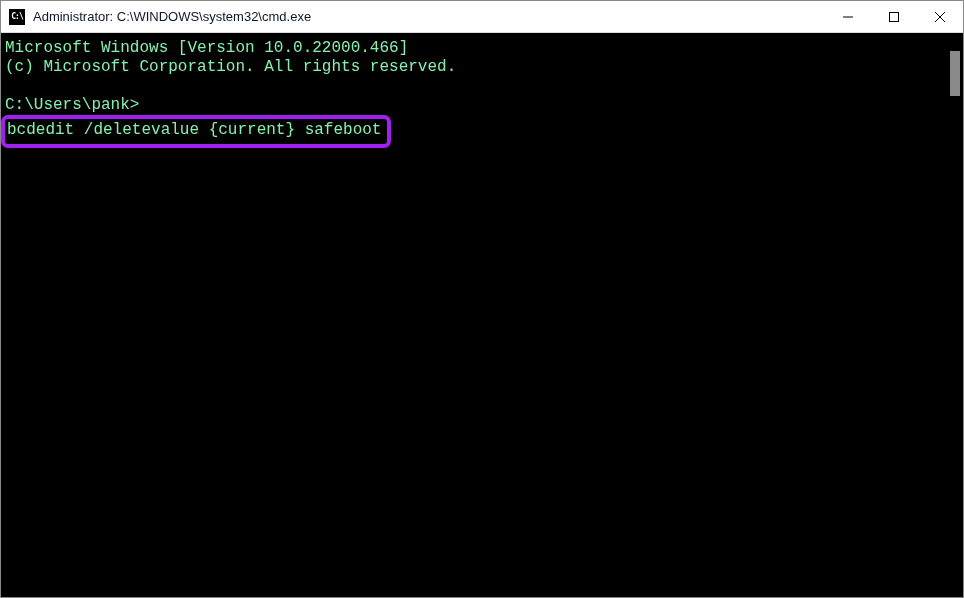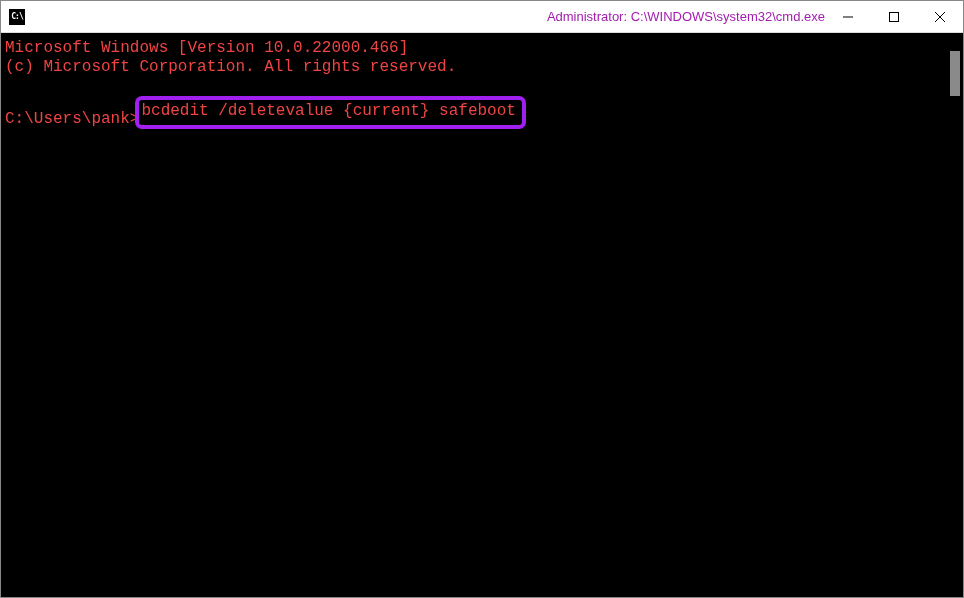--- a/index.html
+++ b/index.html
@@ -40,22 +40,21 @@
       justify-content: center;
       font-size: 8px;
       color: #fff;
       font-family: monospace;
       font-weight: bold;
       letter-spacing: -1px;
     }
     .title-text {
       flex: 1;
       font-size: 13px;
-      color: #a21caf;
-      text-align: right;
+      color: #0f172a;
     }
     .window-controls {
       display: flex;
       height: 100%;
     }
     .ctrl-btn {
       width: 46px;
       height: 100%;
       display: flex;
       align-items: center;
@@ -77,21 +76,21 @@
       position: relative;
       overflow: hidden;
     }
     .terminal {
       width: calc(100% - 16px);
       height: 100%;
       padding: 6px 4px;
       font-family: "Consolas", "Courier New", monospace;
       font-size: 16px;
       line-height: 19px;
-      color: #ef4444;
+      color: #86efac;
       white-space: pre;
     }
     .scrollbar-track {
       position: absolute;
       right: 0;
       top: 0;
       width: 16px;
       height: 100%;
       background: #000;
     }
@@ -106,21 +105,22 @@
     }
     .highlight-box {
       border: 4px solid #a020f0;
       border-radius: 7px;
       padding: 2px 6px 4px 2px;
       display: inline-block;
       margin-left: -4px;
     }
     .prompt-line {
       display: flex;
-      align-items: flex-end;
+      align-items: flex-start;
+      flex-direction: column;
     }
   </style>
 </head>
 <body>
 
 <div class="window">
 
   <div class="title-bar">
     <div class="title-icon">C:\</div>
     <div class="title-text">Administrator: C:\WINDOWS\system32\cmd.exe</div>

